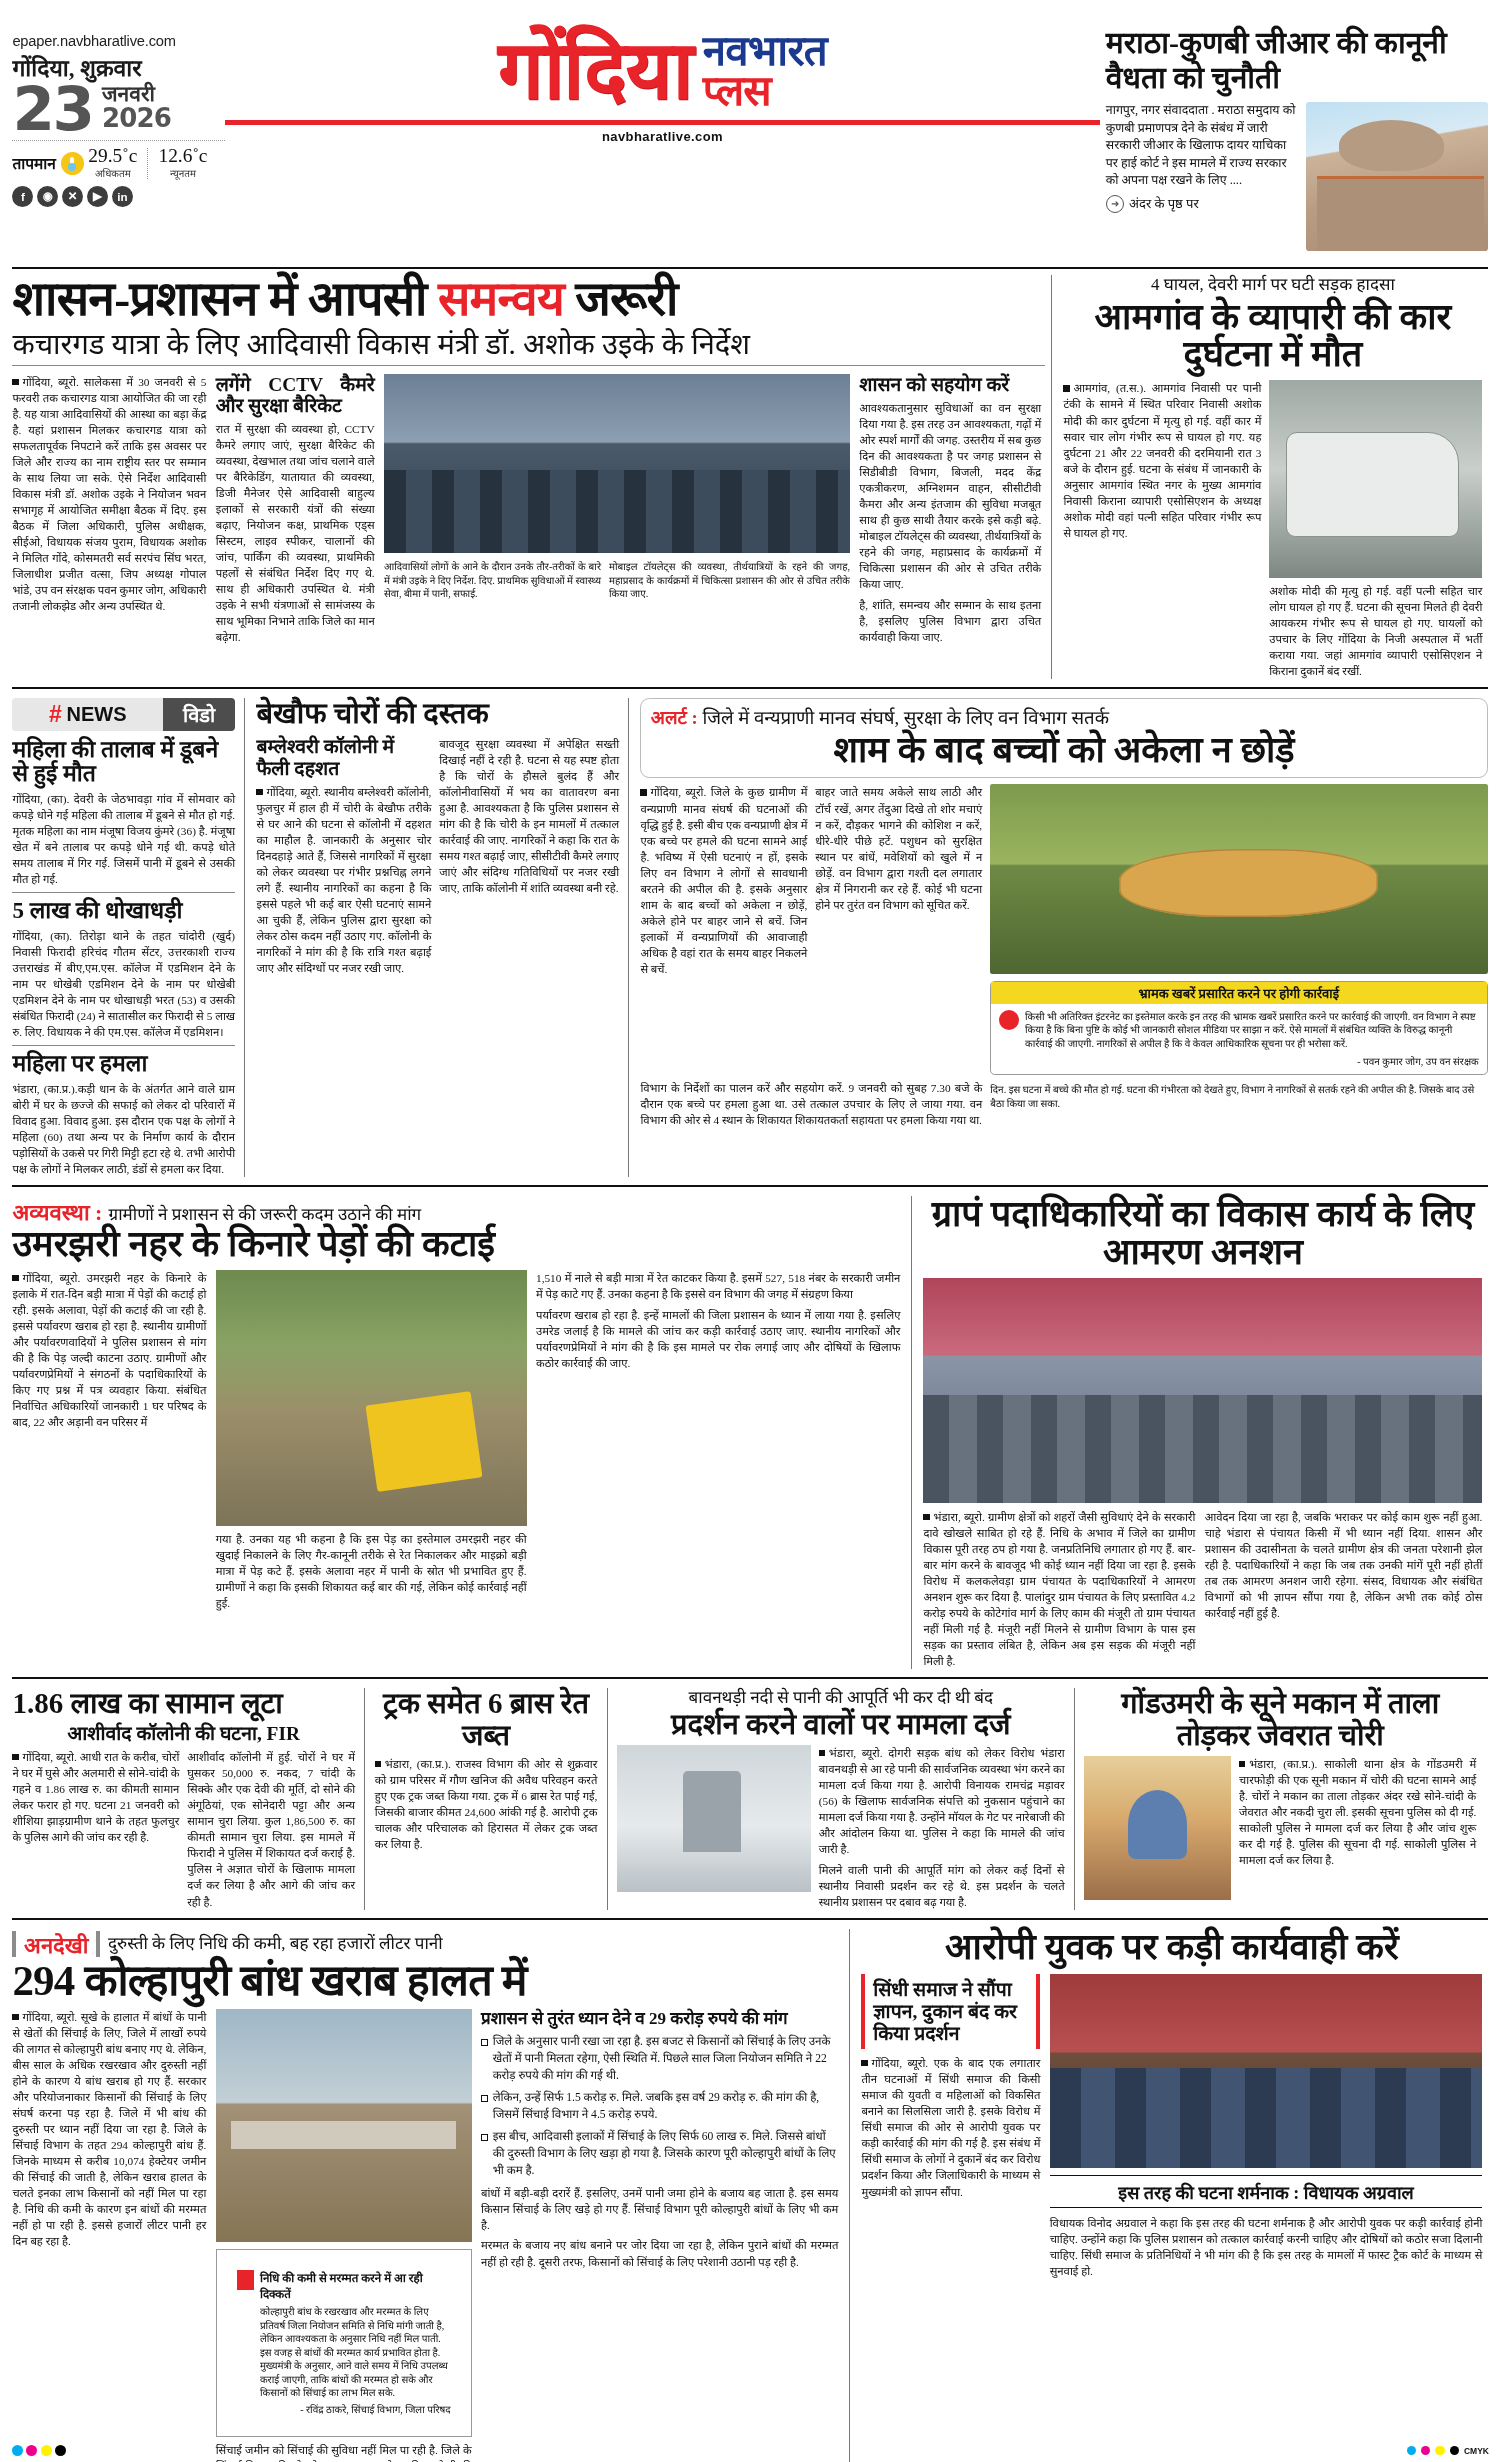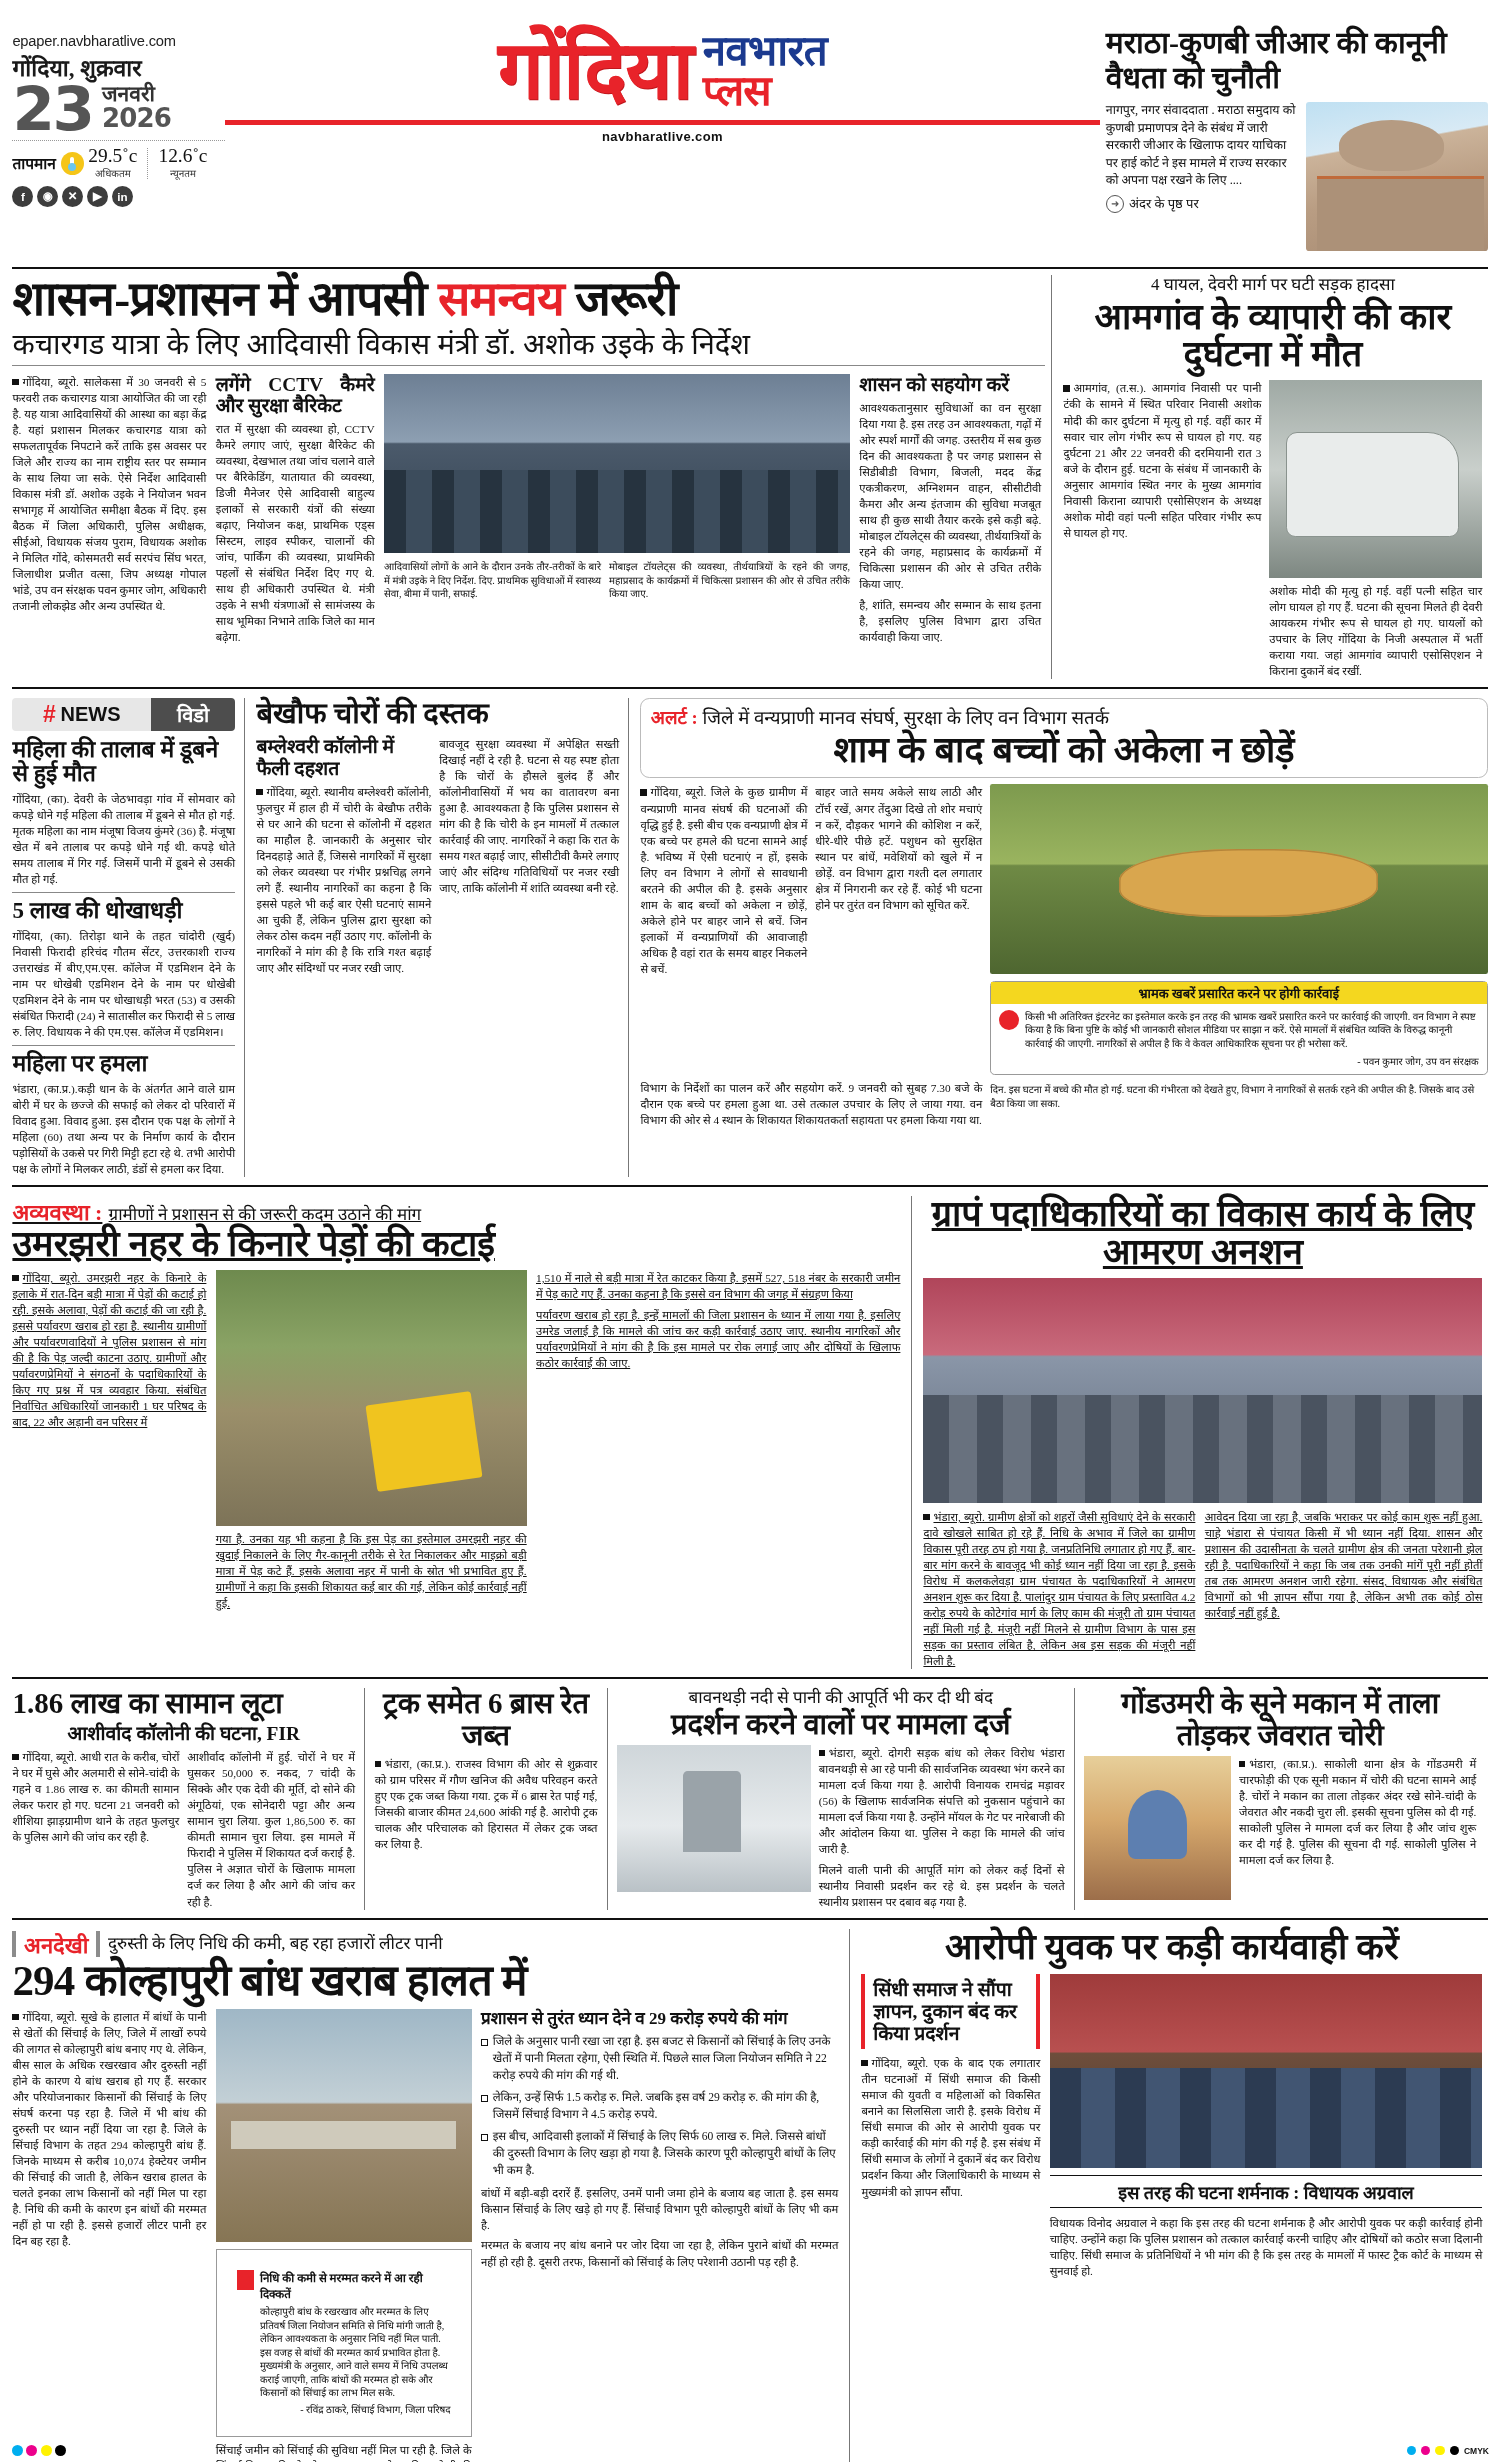--- a/index.html
+++ b/index.html
@@ -89,40 +89,40 @@
      background: repeating-linear-gradient(90deg,#26333f 0 22px,#3c4c5c 22px 48px); }
   .photo-car { height: 198px; background: linear-gradient(180deg,#9fa9a4 0%,#c9cfcb 45%,#7d8781 100%); }
   .photo-car:after { content:""; position:absolute; left:8%; top:26%; width:80%; height:52%; border-radius: 11px 31px 9.3px 9.3px; background:#e9eceb; border:1.6px solid #8a938e; }
 
   
   .band2 { display: flex; gap: 11px; margin-top: 9.3px; }
   .col-news { width: 233px; border-right: 0.8px solid #777; padding-right: 9.3px; }
   .news-tag { display: flex; height: 33px; margin-bottom: 6.2px; border-radius: 3.9px; overflow: hidden; }
   .nt-a { background: #e7e7e7; flex: 1; display: flex; align-items: center; justify-content: center; gap: 4.7px; font-family: "Liberation Sans", sans-serif; font-weight: bold; font-size: 20px; }
   .nt-hash { color: #e8232a; font-size: 23px; }
-  .nt-b { background: #4d4d4d; color: #fff; width: 84px; display: flex; align-items: center; justify-content: center; font-size: 20px; font-weight: bold; }
+  .nt-b { background: #4d4d4d; color: #fff; width: 72px; display: flex; align-items: center; justify-content: center; font-size: 20px; font-weight: bold; }
   .mini-h { font-size: 23px; font-weight: bold; line-height: 1.08; margin: 6.2px 0 3.9px; }
 
   .col-chor { width: 373px; border-right: 0.8px solid #777; padding-right: 9.3px; }
   .chor-cols { display:flex; gap:7.8px; }
   .col-alert { flex: 1; }
   .alert-box { border: 1.6px solid #bbb; border-radius: 9.3px; padding: 7.8px 9.3px; }
   .alert-kick { font-size: 18.6px; line-height: 1.15; }
   .leopard { height: 190px; border-radius: 2.3px; background:
      linear-gradient(180deg,#7d9a4e 0%,#9ab45f 42%,#6f8a45 43%,#4e6630 100%); position: relative; overflow: hidden; }
   .leopard:after { content:""; position:absolute; left:26%; top:34%; width:52%; height:36%; border-radius:46% 40% 44% 40%; background:#d9a64e;
      box-shadow: inset 0 0 0 1.6px #b5853a; }
   .warnbox { border: 0.8px solid #999; border-radius: 4.7px; padding: 6.2px 7.8px; margin-top: 6.2px; }
   .warn-title { background: #f4d71f; font-weight: bold; font-size: 13px; text-align: center; padding: 2.3px 0; margin: -6.2px -7.8px 5.4px; }
   .warn-body { display: flex; gap: 6.2px; font-size: 10px; line-height: 1.38; }
   .warn-ico { width: 20px; height: 20px; border-radius: 50%; background: #e8232a; flex: none; }
   .byline-r { text-align: right; font-size: 10px; margin-top: 3.1px; }
 
   
-  .band3 { margin-top: 9.3px; display: flex; gap: 11px; text-decoration: underline; }
+  .band3 { margin-top: 9.3px; display: flex; gap: 11px; }
   .b3-left { width: 900px; border-right: 0.8px solid #777; padding-right: 11px; }
   .b3-right { width: 559px; }
   .taghead { display: flex; align-items: baseline; gap: 6.2px; }
   .tag-red { color: #e8232a; font-weight: bold; font-size: 22px; }
   .photo-exc { height: 256px; background: linear-gradient(180deg,#6e8a4e 0%,#8aa365 30%,#9b8f6a 55%,#7d7358 100%); position: relative; overflow: hidden; }
   .photo-exc:after { content:""; position:absolute; right:16%; bottom:16%; width:34%; height:34%; background:#f0c41f; border-radius:3.1px; transform: rotate(-8deg); }
   .photo-prot { height: 225px; background: linear-gradient(180deg,#b0455a 0%,#c96a7c 34%,#8a96a8 35%,#5f6a7a 100%); position: relative; overflow: hidden; }
   .photo-prot:after { content:""; position:absolute; left:0; bottom:0; right:0; height:48%; background: repeating-linear-gradient(90deg,#4a5360 0 26px,#68717e 26px 54px); }
 
   

